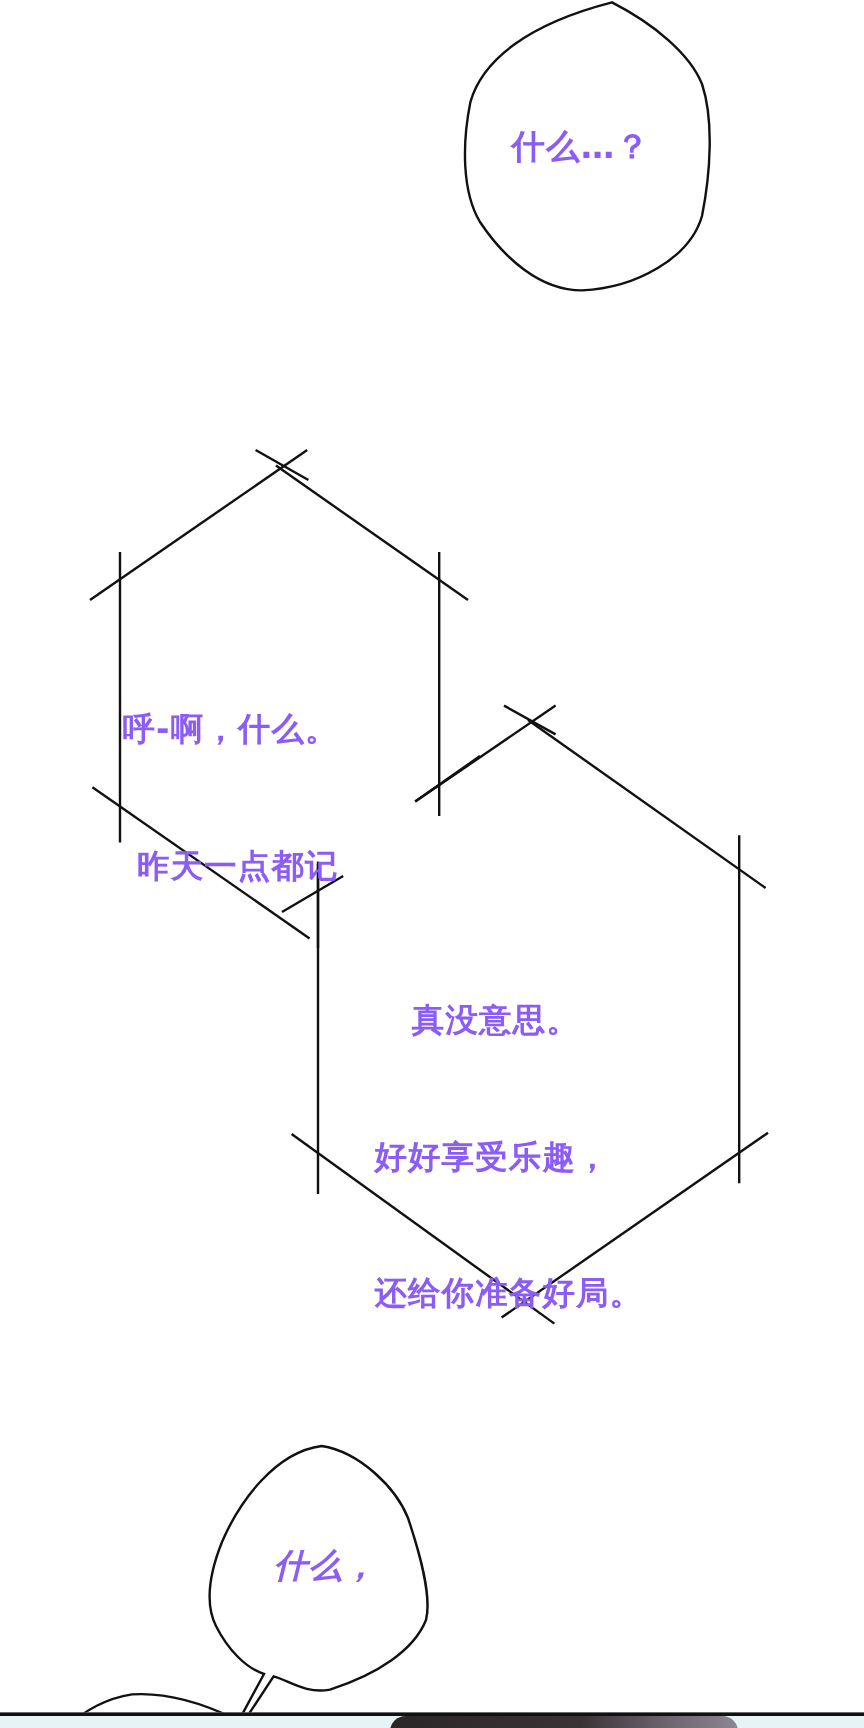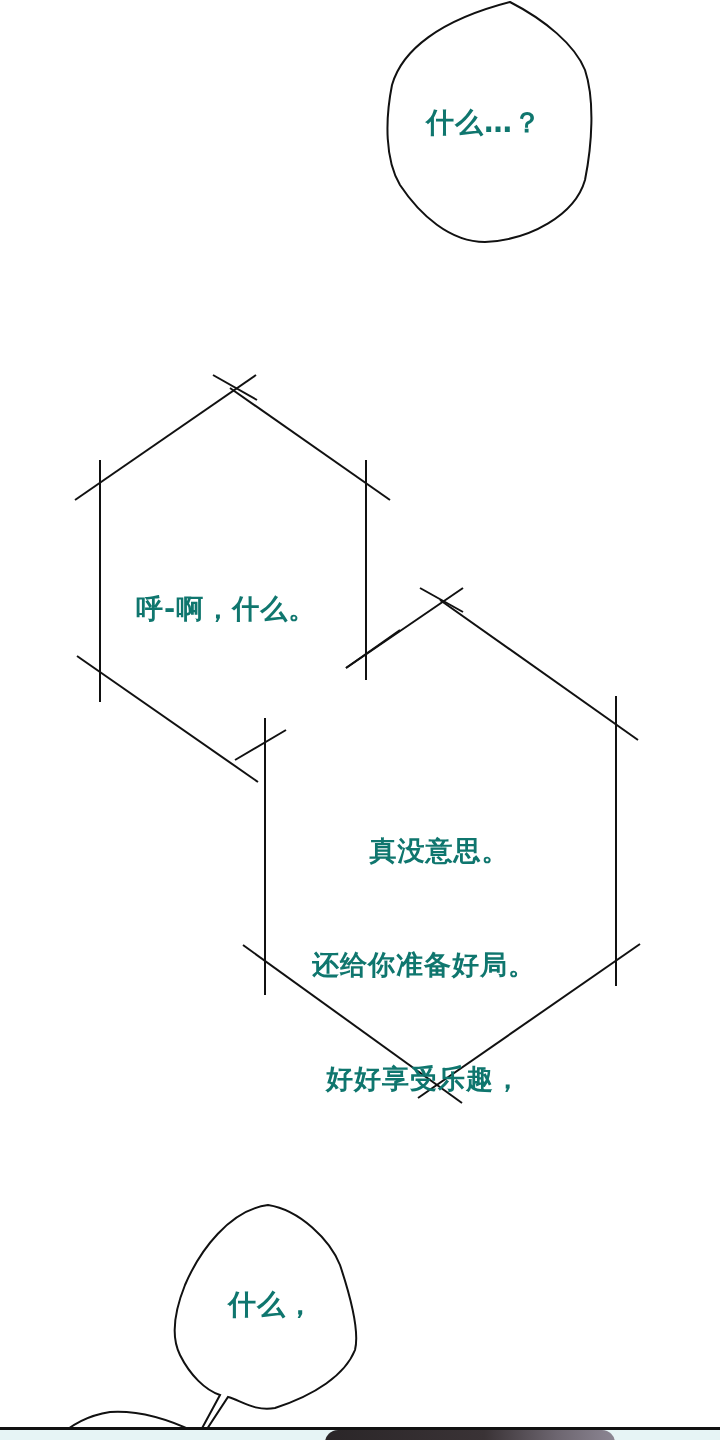--- a/index.html
+++ b/index.html
@@ -20,43 +20,44 @@
       left: 0;
       top: 0;
       width: 720px;
       height: 1440px;
     }
     .bubble-text {
       position: absolute;
       font-weight: bold;
       font-size: 27px;
       line-height: 38px;
-      color: #0f766e;
+      color: #8b5cf6;
       white-space: pre;
       letter-spacing: 1px;
     }
     .bubble-1-text {
       left: 426px;
       top: 104px;
       font-size: 28px;
     }
     .bubble-2-text {
-      left: 136px;
+      left: 102px;
       top: 514px;
       text-align: right;
     }
     .bubble-3-text {
       left: 312px;
       top: 756px;
-      text-align: center;
+      text-align: left;
     }
     .bubble-4-text {
       left: 228px;
       top: 1286px;
       font-size: 28px;
+      font-style: italic;
     }
     .bottom-panel {
       position: absolute;
       left: 0;
       top: 1427px;
       width: 720px;
       height: 13px;
       border-top: 3px solid #111111;
       background: #e6f4f5;
       box-sizing: border-box;
@@ -103,25 +104,26 @@
 
   <path d="M 268 1205 C 300 1210, 330 1240, 340 1265 C 350 1295, 360 1330, 355 1350 C 345 1375, 315 1395, 275 1408 C 255 1412, 240 1400, 228 1397 L 205 1432 L 200 1432 L 220 1395 C 205 1390, 190 1375, 180 1355 C 170 1335, 175 1310, 185 1285 C 200 1250, 230 1210, 268 1205 Z" fill="#ffffff" stroke="#111111" stroke-width="2"></path>
 
   <path d="M 55 1440 C 70 1425, 90 1415, 110 1412 C 140 1410, 170 1420, 195 1432" fill="none" stroke="#111111" stroke-width="2"></path>
 </svg>
 
 <div class="bubble-text bubble-1-text">什么…？</div>
 
 <div class="bubble-text bubble-2-text">
   <div>呼-啊，什么。</div>
+  <div> 昨天一点都记</div>
 </div>
 
 <div class="bubble-text bubble-3-text">
   <div>   真没意思。</div>
+  <div>好好享受乐趣，</div>
   <div>还给你准备好局。</div>
-  <div>好好享受乐趣，</div>
 </div>
 
 <div class="bubble-text bubble-4-text">什么，</div>
 
 <div class="bottom-panel">
   <div class="dark-shape"></div>
 </div>
 
 </body></html>

